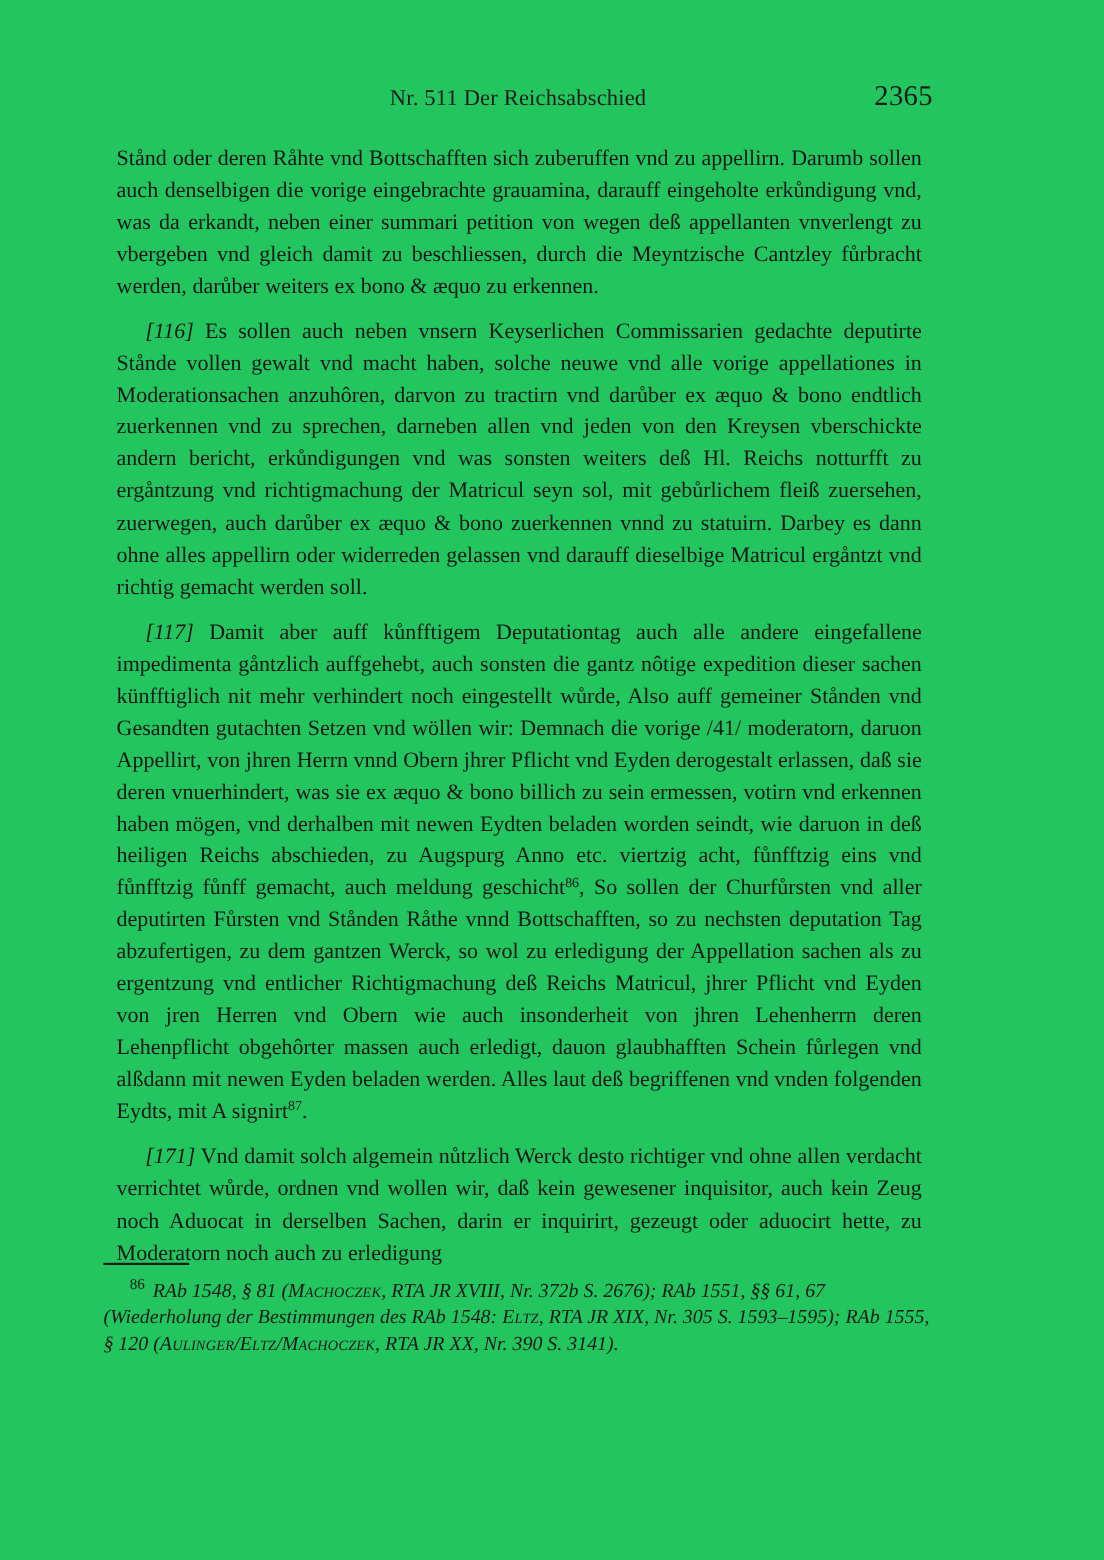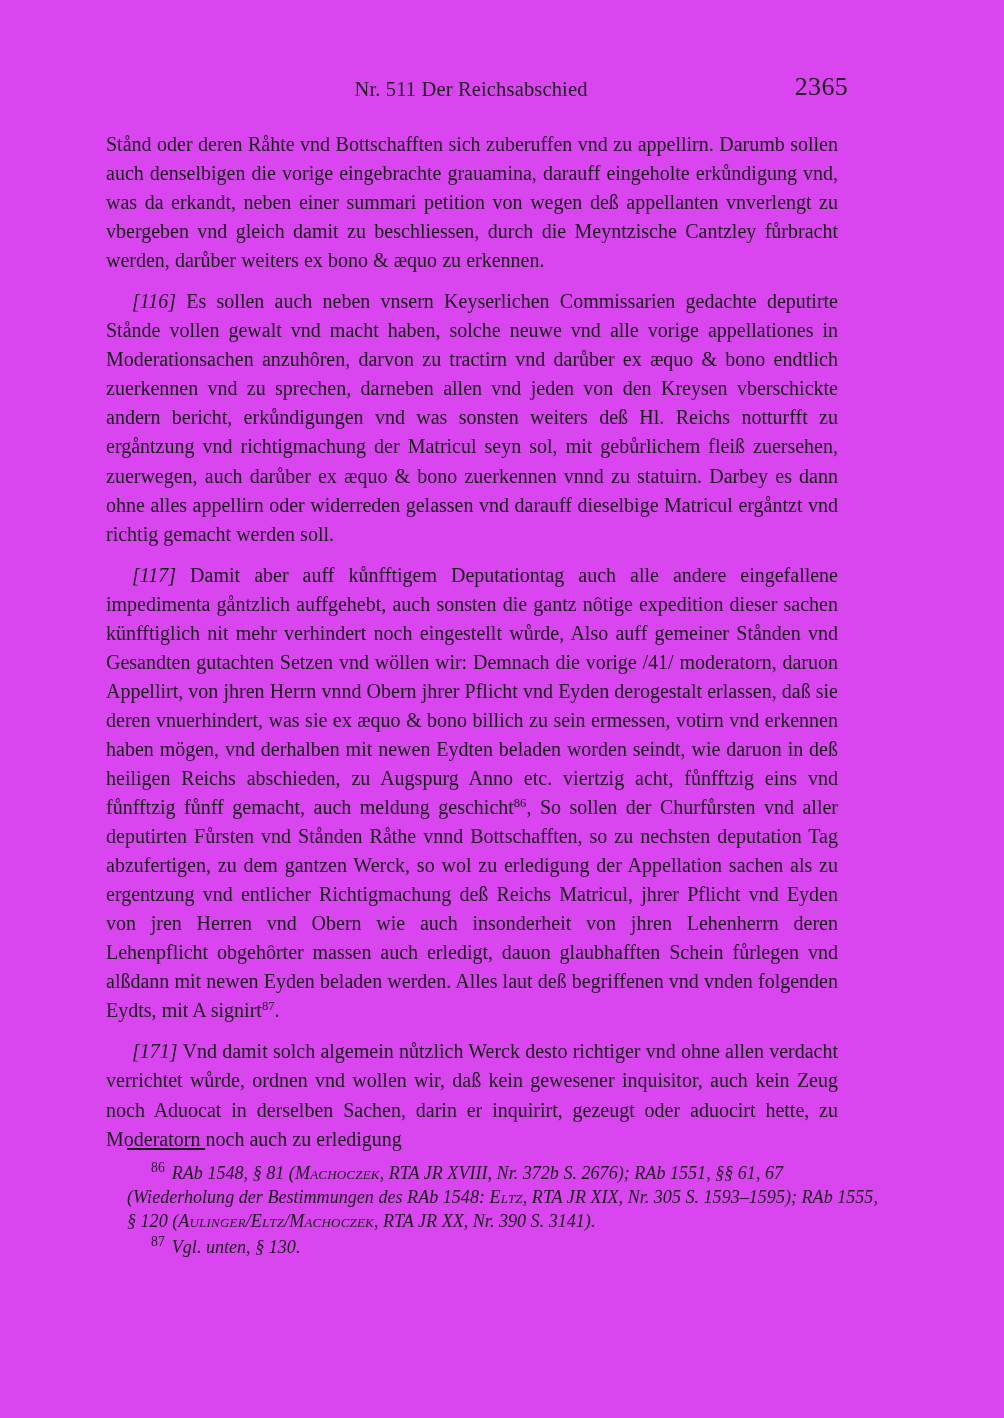--- a/index.html
+++ b/index.html
@@ -14,21 +14,21 @@
     color: #1a1a1a;
     position: relative;
     overflow: hidden;
   }
 
   .page {
     position: absolute;
     left: 0; top: 0;
     width: 1004px;
     height: 1418px;
-    background: #d946ef;
+    background: #22c55e;
   }
 
   
   .running-head {
     position: absolute;
     left: 94px;
     top: 78px;
     width: 754px;
     height: 32px;
   }
@@ -84,21 +84,20 @@
     line-height: 0;
     font-style: normal;
   }
 
   
   .footnotes {
     position: absolute;
     left: 94px;
     top: 1148px;
     width: 756px;
-    margin-left: 33px;
   }
   .fn-rule {
     width: 78px;
     height: 1.6px;
     background: #1a1a1a;
     margin: 0 0 11px 0;
   }
   .fn {
     margin: 0;
     font-size: 18.1px;
@@ -144,16 +143,15 @@
 
     <p class="para indent"><span class="secmark">[171]</span><span> Vnd damit solch algemein nůtzlich Werck desto richtiger vnd ohne allen verdacht verrichtet wůrde, ordnen vnd wollen wir, daß kein gewesener inquisitor, auch kein Zeug noch Aduocat in derselben Sachen, darin er inquirirt, gezeugt oder aduocirt hette, zu Moderatorn noch auch zu erledigung</span></p>
 
   </div>
 
   <div class="footnotes">
     <div class="fn-rule"></div>
 
     <p class="fn"><span class="fn-num">86</span><span>RAb 1548, § 81 (</span><span class="sc">Machoczek</span><span>, RTA JR XVIII, Nr. 372b S. 2676); RAb 1551, §§ 61, 67 (Wiederholung der Bestimmungen des RAb 1548: </span><span class="sc">Eltz</span><span>, RTA JR XIX, Nr. 305 S. 1593–1595); RAb 1555, § 120 (</span><span class="sc">Aulinger</span><span>/</span><span class="sc">Eltz</span><span>/</span><span class="sc">Machoczek</span><span>, RTA JR XX, Nr. 390 S. 3141).</span></p>
 
-    <p class="fn"><span class="fn-num">87</span><span>Vgl. unten, § 130.</span></p>
   </div>
 
 </div>
 
 </body></html>

